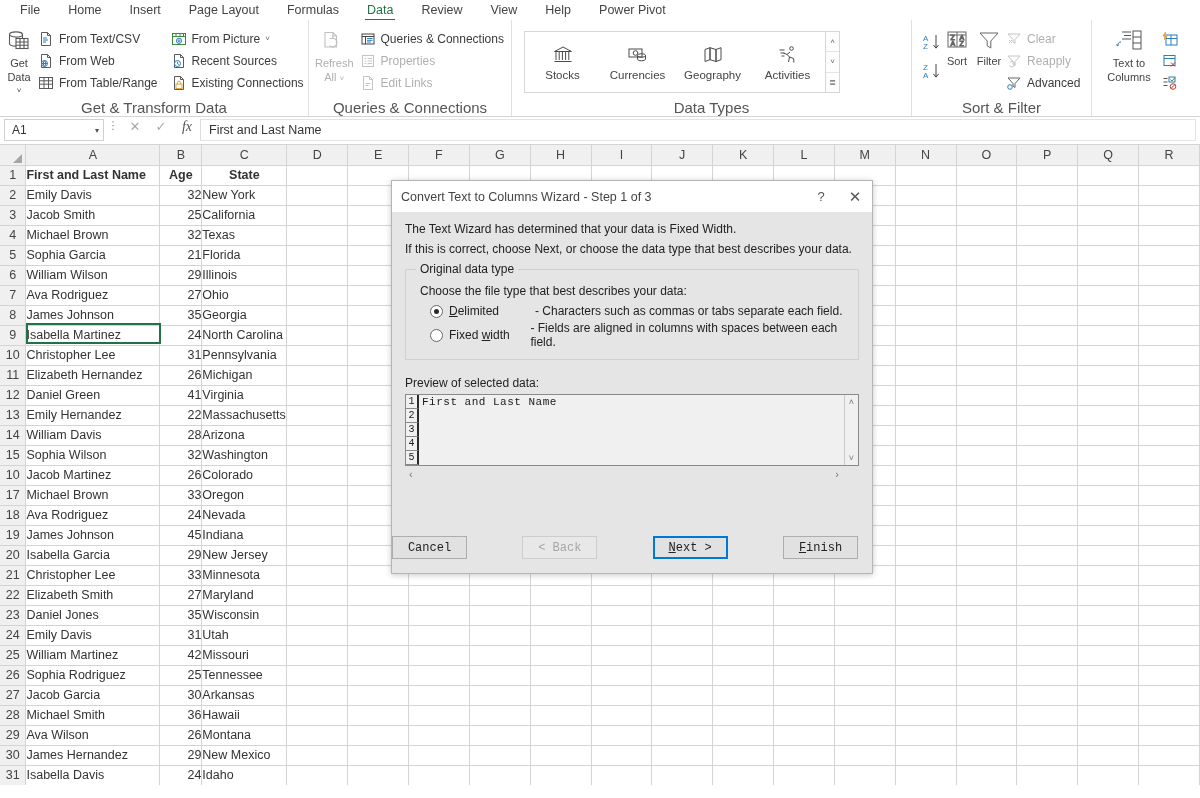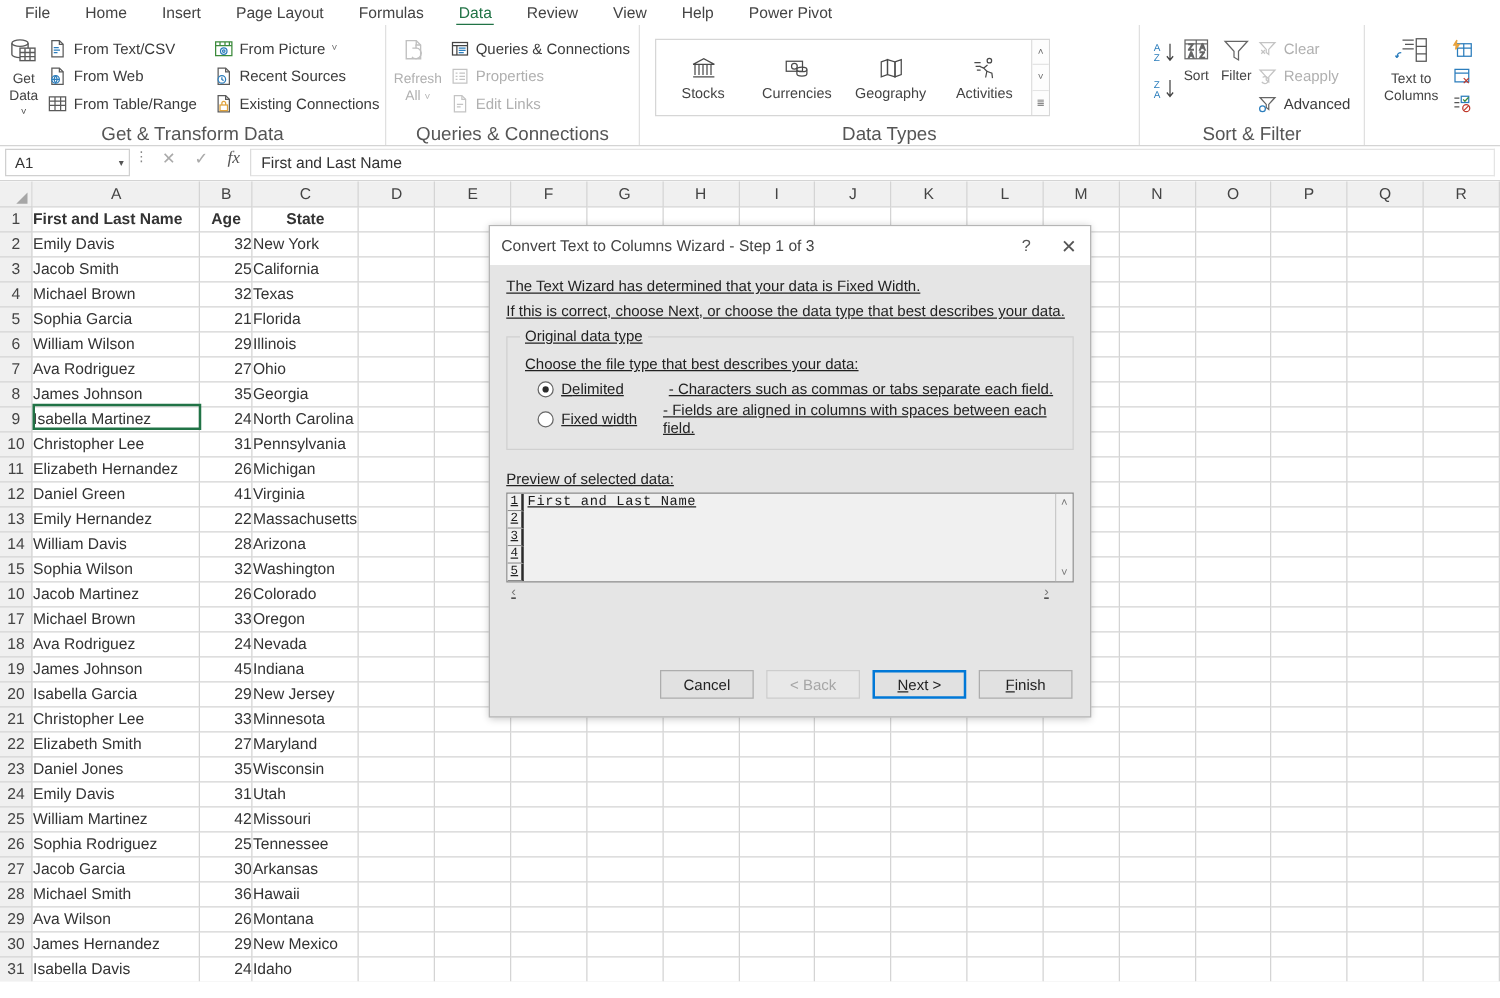--- a/index.html
+++ b/index.html
@@ -149,21 +149,21 @@
   .dlg-title {
     height: 31px; background: #ffffff; display: flex; align-items: center;
     padding-left: 9px; font-size: 12.5px; color: #444;
   }
   .dlg-title .t { flex: 1; }
   .dlg-tbtn {
     width: 34px; height: 31px; display: flex; align-items: center;
     justify-content: center; color: #555; font-size: 13px;
   }
   .dlg-tbtn.close { font-size: 15px; font-weight: 300; }
-  .dlg-body { padding: 10px 13px 0 13px; text-decoration: underline; }
+  .dlg-body { padding: 10px 13px 0 13px; }
   .dlg-line { margin-bottom: 6px; font-size: 12px; color: #222; }
   fieldset.group {
     border: 1px solid #d0d0d0; margin-top: 6px; padding: 6px 10px 10px 10px;
   }
   fieldset.group legend { padding: 0 4px; font-size: 12px; color: #222; }
   .grp-intro { margin: 2px 0 6px 4px; }
   .radio-row { display: flex; align-items: center; margin: 3px 0 0 14px; }
   .radio {
     width: 13px; height: 13px; border-radius: 50%; border: 1px solid #666;
     background: #fff; position: relative; flex: 0 0 13px; margin-right: 6px;
@@ -198,21 +198,21 @@
     display: flex; flex-direction: column; justify-content: space-between;
     align-items: center; padding: 2px 0; color: #777; font-size: 9px;
   }
   .prev-hsb {
     height: 16px; display: flex; justify-content: space-between;
     align-items: center; color: #777; font-size: 11px;
     padding: 0 4px; margin-right: 16px;
   }
   .dlg-btns {
     position: absolute; left: 0; right: 0; bottom: 14px;
-    display: flex; justify-content: flex-end; gap: 10px; padding-right: 14px;
+    display: flex; justify-content: space-between; gap: 10px; padding-right: 14px; font-family: Liberation Mono, monospace;
   }
   .dbtn {
     width: 75px; height: 23px; background: #e1e1e1; border: 1px solid #adadad;
     font-size: 12px; color: #222; display: flex; align-items: center;
     justify-content: center; cursor: default;
   }
   .dbtn u { text-decoration: underline; }
   .dbtn.disabled { color: #a6a6a6; background: #e8e8e8; border-color: #cdcdcd; }
   .dbtn.default { border: 2px solid #0078d7; background: #e1e1e1; }
 </style>

